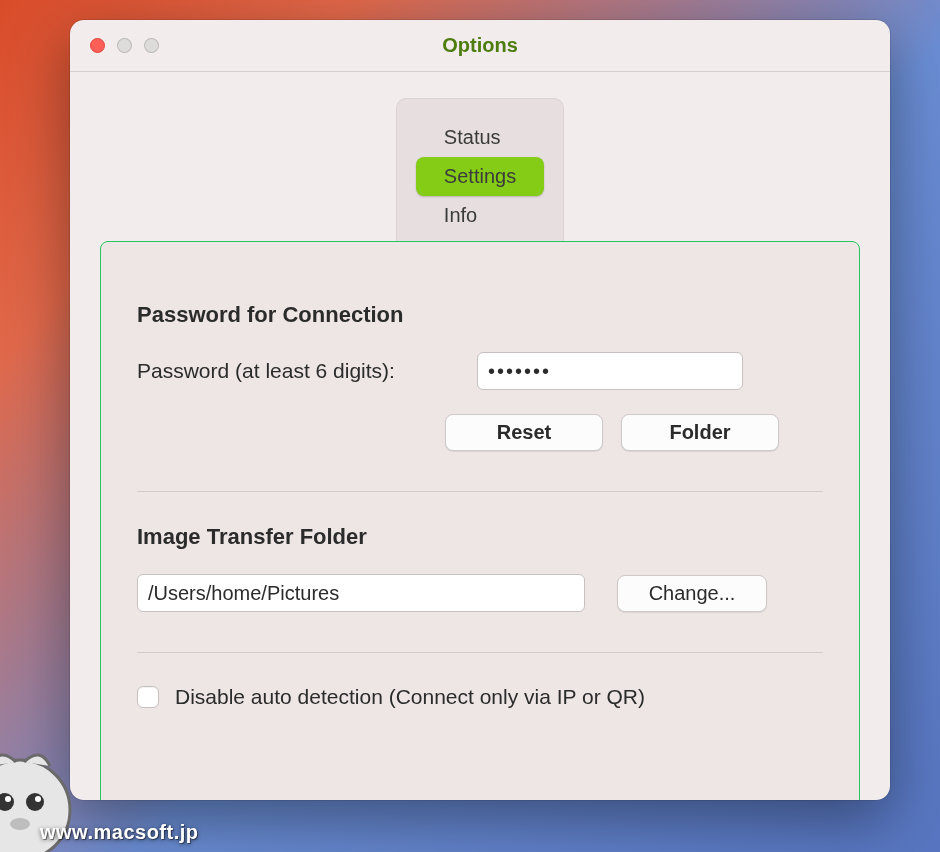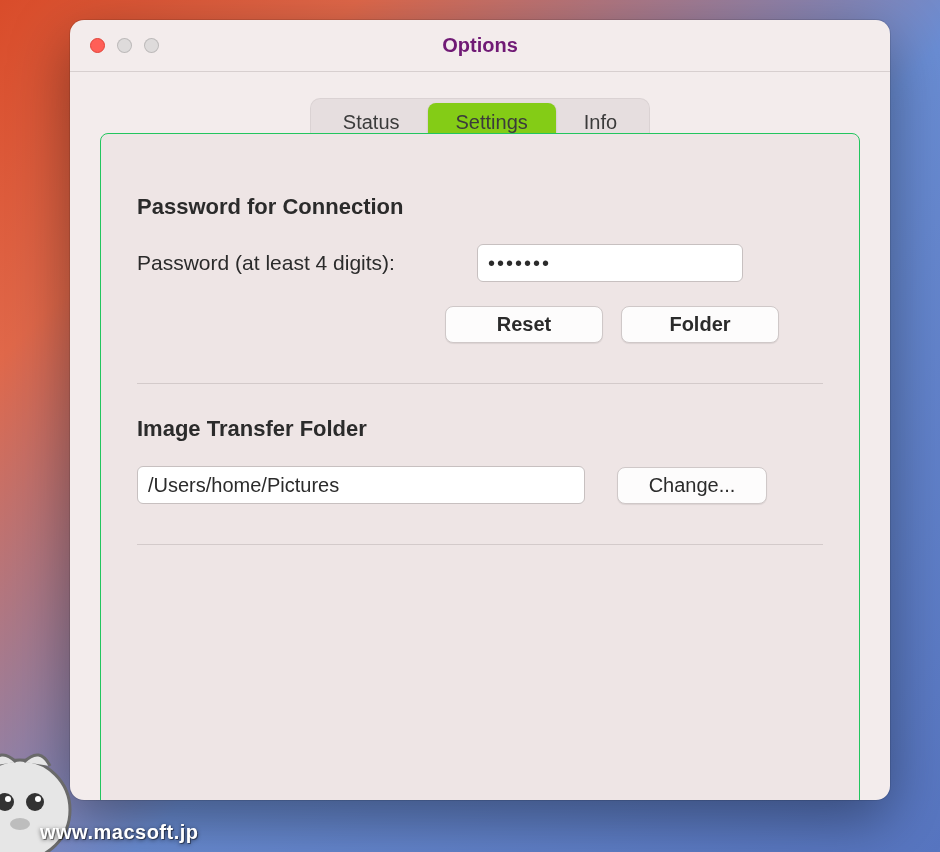--- a/index.html
+++ b/index.html
@@ -24,27 +24,28 @@
       height: 52px;
       display: flex; align-items: center;
       position: relative;
       border-bottom: 1px solid #d7cfcf;
     }
     .traffic { display: flex; gap: 12px; position: absolute; left: 20px; }
     .dot { width: 15px; height: 15px; border-radius: 50%; border: 0.5px solid rgba(0,0,0,0.15); }
     .dot-close { background: #ff5f57; border-color: #e14338; }
     .dot-min  { background: #dedbdb; }
     .dot-max  { background: #dedbdb; }
-    .titlebar-title { flex: 1; text-align: center; font-size: 20px; font-weight: 600; color: #701a75; }
+    .titlebar-title { flex: 1; text-align: center; font-size: 20px; font-weight: 600; color: #4d7c0f; }
 
     
     .tabs-wrap { display: flex; justify-content: center; margin-top: 26px; }
     .segmented {
-      display: flex; background: #e6dedf; border-radius: 10px; padding: 5px;
+      display: flex; background: #e6dedf; border-radius: 10px; padding: 20px;
       box-shadow: inset 0 0 0 1px rgba(0,0,0,0.05);
+      flex-direction: column;
     }
     .seg {
       font-size: 20px; color: #3b3b3b; padding: 8px 28px; border-radius: 8px; cursor: default;
     }
     .seg.active {
       background: #84cc16;
       box-shadow: 0 1px 2px rgba(0,0,0,0.2);
     }
 
     
@@ -125,41 +126,45 @@
       <div class="seg active">Settings</div>
       <div class="seg">Info</div>
     </div>
   </div>
 
   <div class="groupbox">
 
     <div class="section-title">Password for Connection</div>
 
     <div class="form-row">
-      <div class="form-label">Password (at least 4 digits):</div>
+      <div class="form-label">Password (at least 6 digits):</div>
       <input class="pwd-input" value="•••••••" style="">
     </div>
 
 
     <div class="btn-row">
       <div class="btn">Reset</div>
       <div class="btn">Folder</div>
     </div>
 
     <hr class="divider">
 
     <div class="section-title">Image Transfer Folder</div>
 
     <div class="folder-row">
       <input type="text" class="path-input" value="/Users/home/Pictures" style="">
       <div class="btn" style="width:150px">Change...</div>
     </div>
 
     <hr class="divider">
 
+    <div class="check-row">
+      <div class="checkbox"></div>
+      <div class="check-label">Disable auto detection (Connect only via IP or QR)</div>
+    </div>
 
   </div>
 </div>
 
 <svg class="mascot" viewBox="0 0 140 140">
   <circle cx="70" cy="78" r="50" fill="#e6e6e6" stroke="#6a6a6a" stroke-width="3"></circle>
   <circle cx="55" cy="70" r="9" fill="#333"></circle>
   <circle cx="85" cy="70" r="9" fill="#333"></circle>
   <circle cx="58" cy="67" r="3" fill="#fff"></circle>
   <circle cx="88" cy="67" r="3" fill="#fff"></circle>

